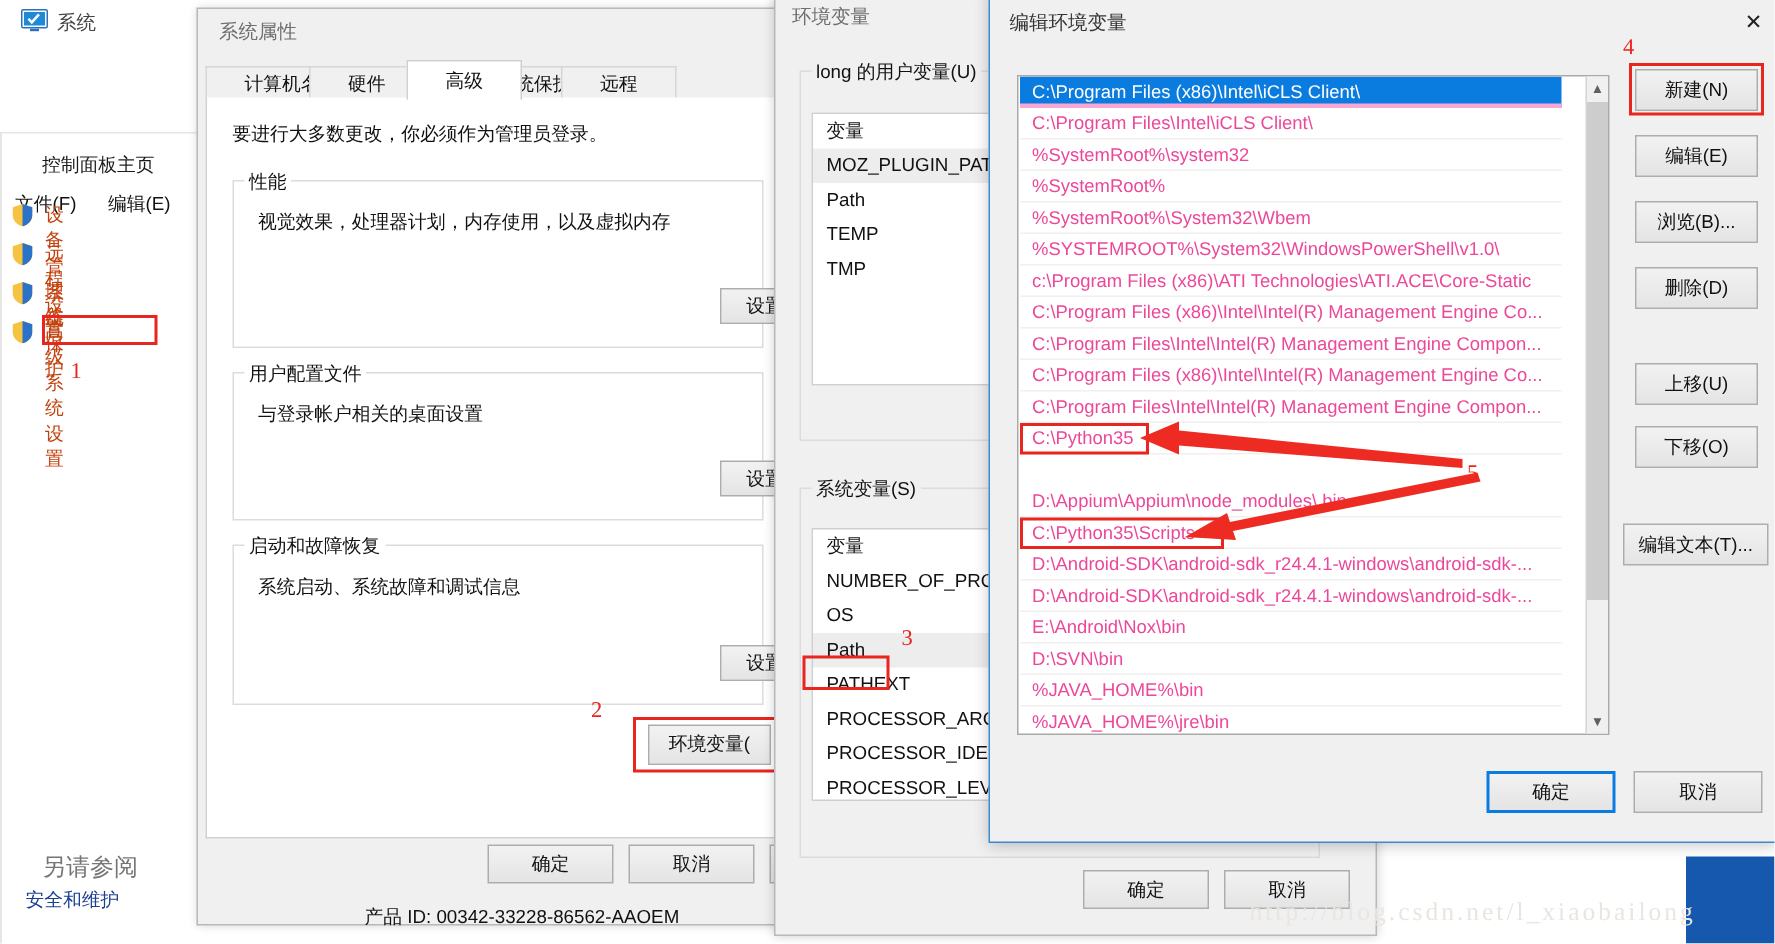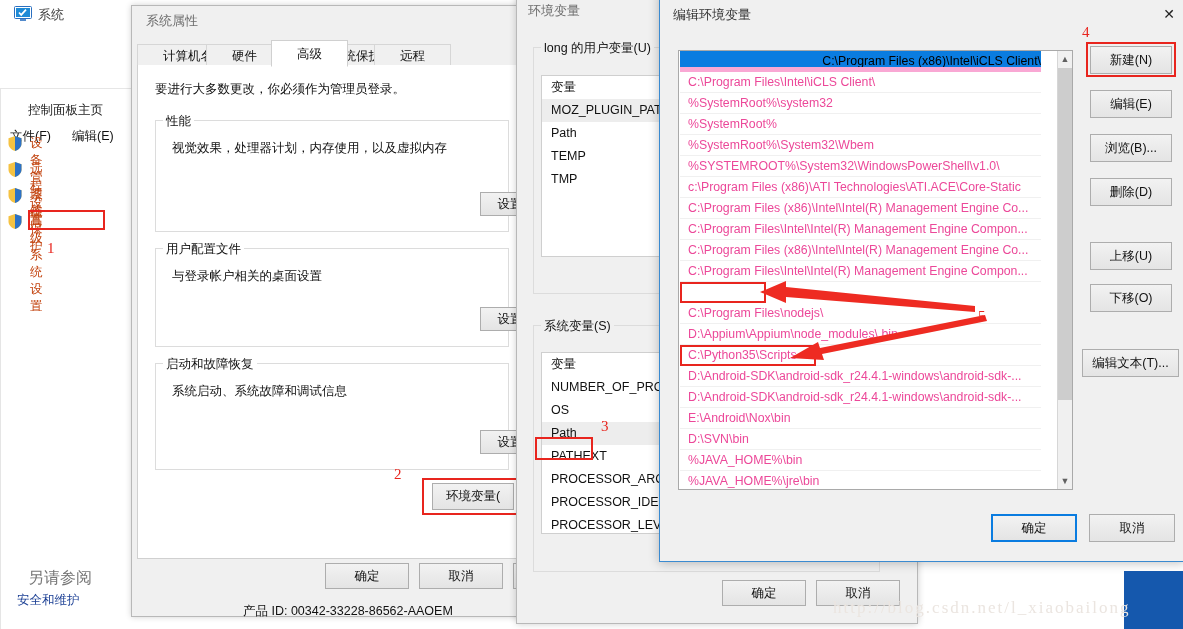--- a/index.html
+++ b/index.html
@@ -115,21 +115,21 @@
   #env-ok{left:722px;top:580px;width:84px;height:26px;line-height:24px;}
   #env-cancel{left:816px;top:580px;width:84px;height:26px;line-height:24px;}
 
   
   #editwin{left:659px;top:-8px;width:524px;height:568px;background:#f0f0f0;border:1px solid #3a8ad0;box-shadow:0 1px 10px rgba(0,0,0,.25);}
   #edit-title{left:673px;top:6px;color:#333;font-size:13px;}
   #edit-close{left:1158px;top:5px;width:22px;height:18px;text-align:center;line-height:18px;font-size:14px;color:#222;}
   #pathlist{left:678px;top:50px;width:395px;height:440px;background:#ffffff;border:1px solid #a9a9a9;box-sizing:border-box;overflow:hidden;}
   .pl-row{position:absolute;left:1px;width:361px;height:21px;line-height:21px;font-size:12.3px;color:#ec4899;white-space:nowrap;overflow:hidden;border-bottom:1px solid #f0f0f0;box-sizing:border-box;}
   .pl-row span{margin-left:8px;}
-  .pl-row.sel{background:#0a7ce0;color:#000000;border-bottom:5px solid #f9a8d4;text-align:right;}
+  .pl-row.sel{background:#0a7ce0;color:#ffffff;border-bottom:3px solid #f9a8d4;}
   
   #pl-sb{left:1057px;top:51px;width:15px;height:438px;background:#f0f0f0;border-left:1px solid #d6d6d6;box-sizing:border-box;}
   #pl-sb-up{position:absolute;left:0;top:0;width:14px;height:16px;text-align:center;line-height:16px;font-size:9px;color:#606060;}
   #pl-sb-down{position:absolute;left:0;bottom:0;width:14px;height:16px;text-align:center;line-height:16px;font-size:9px;color:#606060;}
   #pl-sb-thumb{position:absolute;left:0;top:17px;width:14px;height:332px;background:#cdcdcd;}
 
   #ann-4{left:1082px;top:24px;color:#e8251e;font-size:15px;font-family:"Liberation Serif",serif;}
   #new-box{left:1086px;top:42px;width:90px;height:35px;border:2px solid #e8251e;box-sizing:border-box;}
 
   #edit-ok{left:991px;top:514px;width:86px;height:28px;line-height:24px;border:2px solid #0a7ce0;}
@@ -299,21 +299,21 @@
   <div class="pl-row" style="top:21px"><span>C:\Program Files\Intel\iCLS Client\</span></div>
   <div class="pl-row" style="top:42px"><span>%SystemRoot%\system32</span></div>
   <div class="pl-row" style="top:63px"><span>%SystemRoot%</span></div>
   <div class="pl-row" style="top:84px"><span>%SystemRoot%\System32\Wbem</span></div>
   <div class="pl-row" style="top:105px"><span>%SYSTEMROOT%\System32\WindowsPowerShell\v1.0\</span></div>
   <div class="pl-row" style="top:126px"><span>c:\Program Files (x86)\ATI Technologies\ATI.ACE\Core-Static</span></div>
   <div class="pl-row" style="top:147px"><span>C:\Program Files (x86)\Intel\Intel(R) Management Engine Co...</span></div>
   <div class="pl-row" style="top:168px"><span>C:\Program Files\Intel\Intel(R) Management Engine Compon...</span></div>
   <div class="pl-row" style="top:189px"><span>C:\Program Files (x86)\Intel\Intel(R) Management Engine Co...</span></div>
   <div class="pl-row" style="top:210px"><span>C:\Program Files\Intel\Intel(R) Management Engine Compon...</span></div>
-  <div class="pl-row" style="top:252px"><span>C:\Program Files\nodejs\</span></div>
+  <div class="pl-row" style="top:231px"><span>C:\Python35</span></div>
   <div class="pl-row" style="top:273px"><span>D:\Appium\Appium\node_modules\.bin</span></div>
   <div class="pl-row" style="top:294px"><span>C:\Python35\Scripts</span></div>
   <div class="pl-row" style="top:315px"><span>D:\Android-SDK\android-sdk_r24.4.1-windows\android-sdk-...</span></div>
   <div class="pl-row" style="top:336px"><span>D:\Android-SDK\android-sdk_r24.4.1-windows\android-sdk-...</span></div>
   <div class="pl-row" style="top:357px"><span>E:\Android\Nox\bin</span></div>
   <div class="pl-row" style="top:378px"><span>D:\SVN\bin</span></div>
   <div class="pl-row" style="top:399px"><span>%JAVA_HOME%\bin</span></div>
   <div class="pl-row" style="top:420px"><span>%JAVA_HOME%\jre\bin</span></div>
 </div>
 

